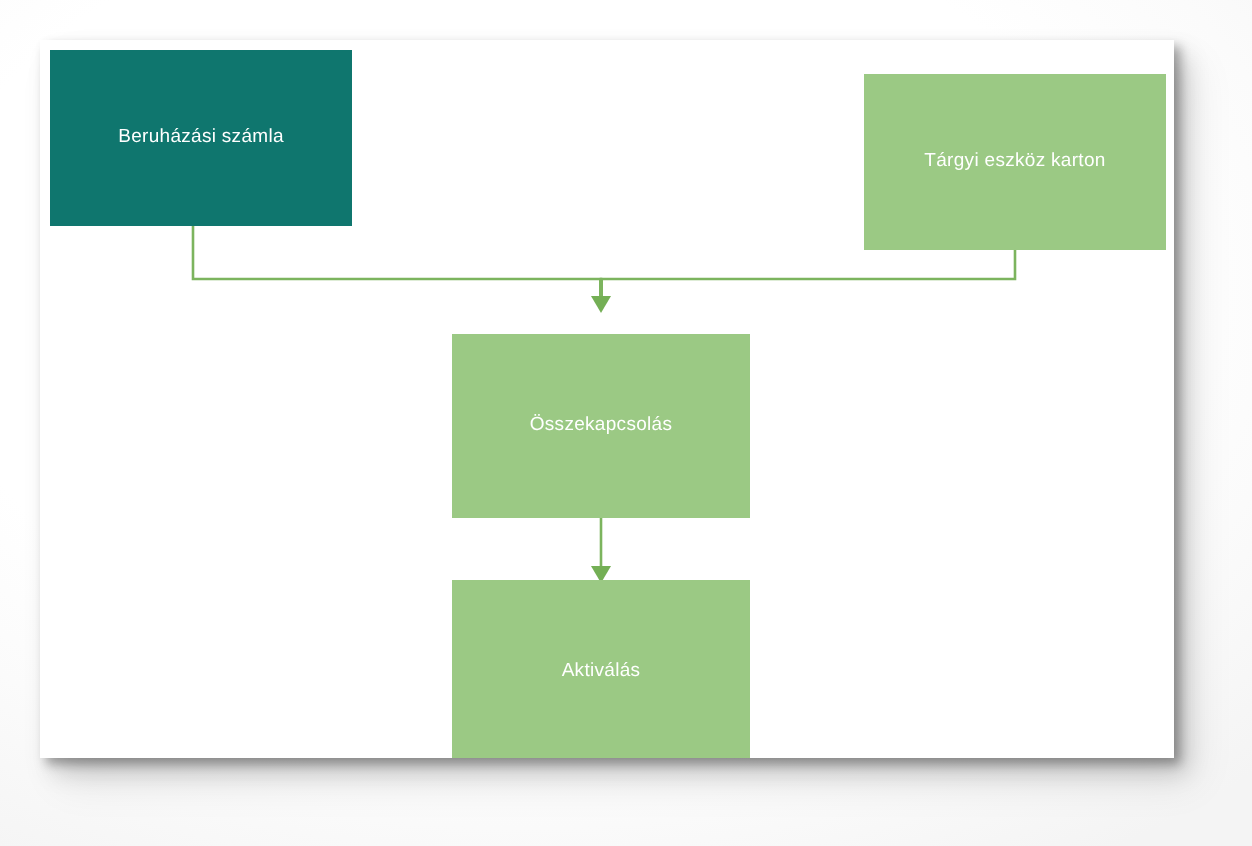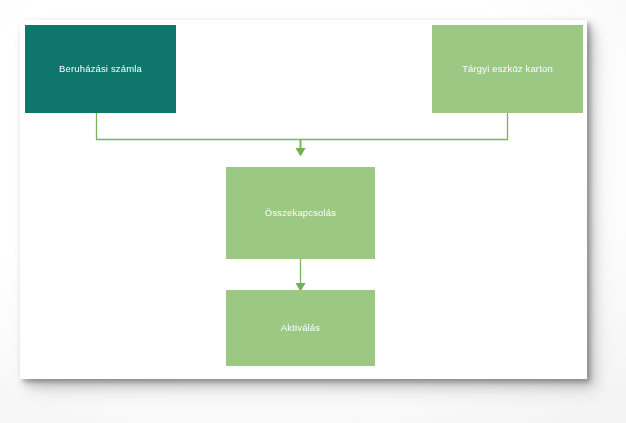--- a/index.html
+++ b/index.html
@@ -66,21 +66,21 @@
   }
 
   .node-label {
     display: block;
     white-space: nowrap;
   }
 
   #node-invoice     { left: 5px;   top: 5px;   width: 151px; height: 88px; }
   #node-assetcard   { left: 412px; top: 5px;   width: 151px; height: 88px; }
   #node-link        { left: 206px; top: 135px; width: 149px; height: 92px; }
-  #node-activate    { left: 206px; top: 270px; width: 149px; height: 76px; }
+  #node-activate    { left: 206px; top: 270px; width: 149px; height: 92px; }
 </style>
 </head>
 <body>
 
 <div id="canvas">
 
   <div id="panel">
 
     <svg id="connectors" viewBox="0 0 567 359" width="567" height="359" xmlns="http://www.w3.org/2000/svg">
 
@@ -100,21 +100,21 @@
       <g>
         <path d="M 280.5 227 L 280.5 264" fill="none" stroke="#7cb45e" stroke-width="1.3" stroke-linecap="butt"></path>
         <polygon points="275.5,263 285.5,263 280.5,271.5" fill="#74af55"></polygon>
       </g>
     </svg>
 
     <div class="node" id="node-invoice" style="background:#0f766e;">
       <span class="node-label">Beruházási számla</span>
     </div>
 
-    <div class="node" id="node-assetcard" style="background:#9bc984;">
+    <div class="node" id="node-assetcard" style="background:#9bc984;margin-top:12px;">
       <span class="node-label">Tárgyi eszköz karton</span>
     </div>
 
     <div class="node" id="node-link" style="background:#9bc984;margin-top:12px;">
       <span class="node-label">Összekapcsolás</span>
     </div>
 
     <div class="node" id="node-activate" style="background:#9bc984;">
       <span class="node-label">Aktiválás</span>
     </div>

